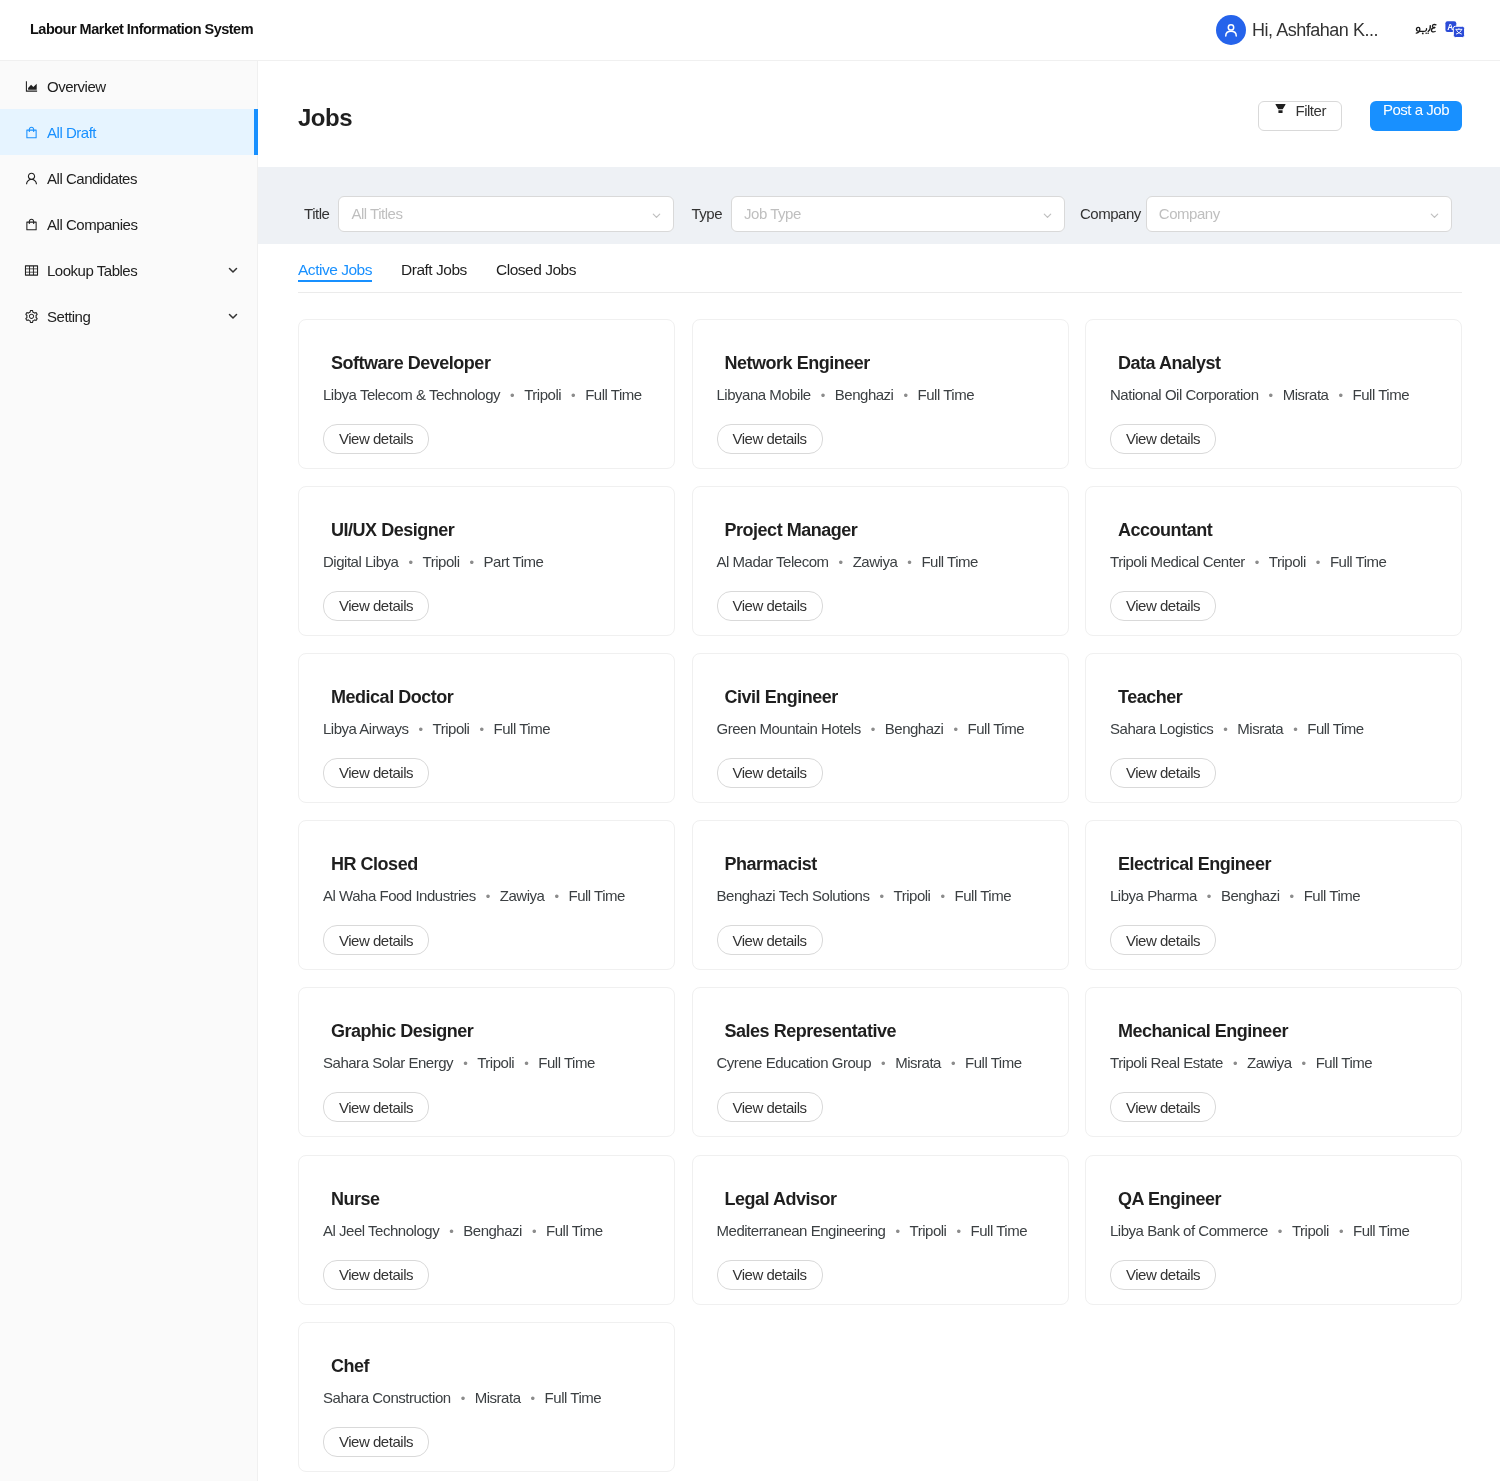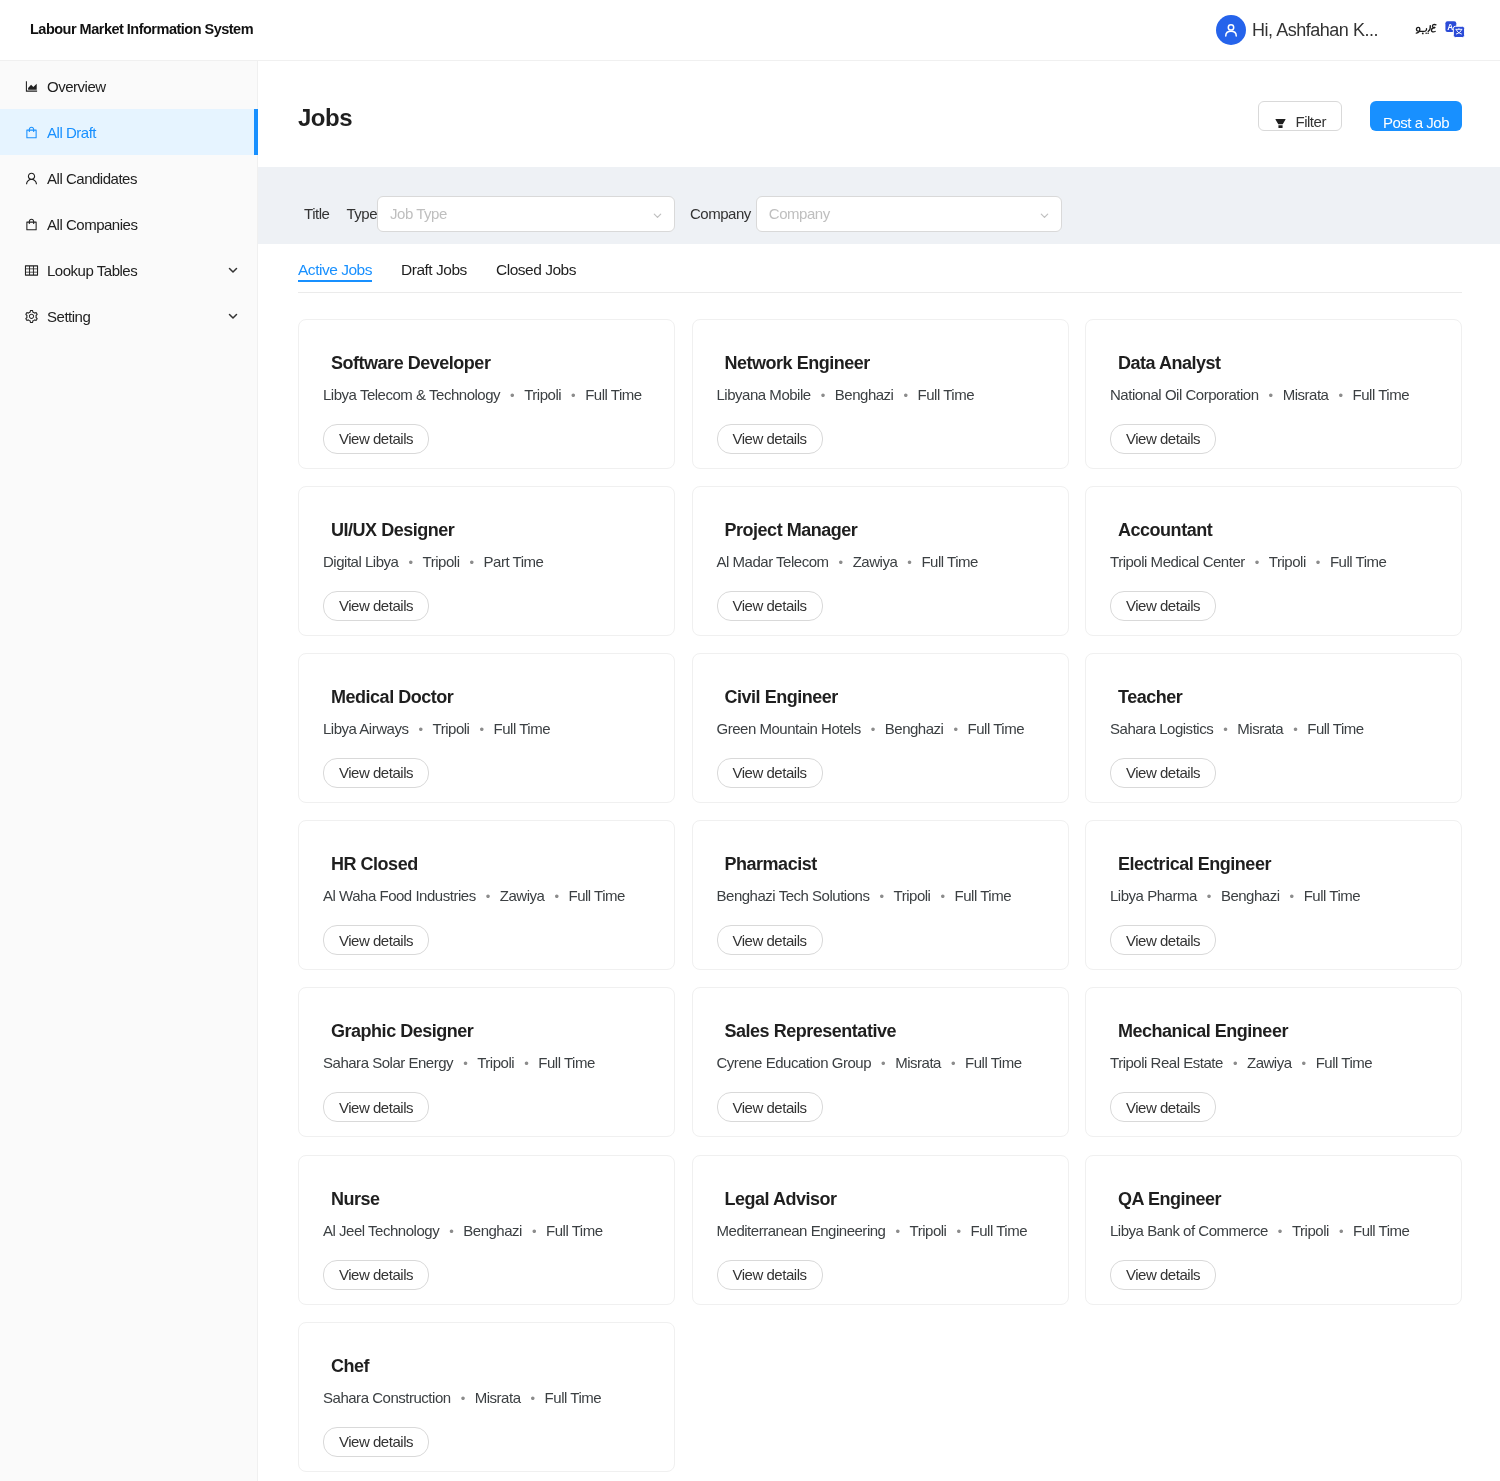--- a/index.html
+++ b/index.html
@@ -23,21 +23,21 @@
 .side-item .chev { position:absolute; right:18px; }
 .side-item.active { background:#e6f4ff; color:#1890ff; }
 .side-item.active::after { content:""; position:absolute; right:-1px; top:0; width:4px; height:46px; background:#1890ff; }
 
 
 .main { position:absolute; left:258px; top:61px; width:1242px; }
 .page-head { position:relative; height:106px; }
 .page-title { position:absolute; left:40px; top:100px; font-size:24px; font-weight:bold; color:#1f1f1f; line-height:28px; }
 
 .btns { position:absolute; right:38px; top:40px; display:flex; }
-.btn { height:30px; display:flex; align-items:flex-end; border-radius:6px; font-size:15px; }
+.btn { height:30px; display:flex; align-items:flex-start; border-radius:6px; font-size:15px; }
 .btn-filter { background:#fff; border:1px solid #d9d9d9; color:#333; padding:0 15px; }
 .btn-filter svg { margin-right:8px; }
 .btn-primary { background:#1890ff; color:#fff; border:none; padding:0 13px; margin-left:28px; }
 
 .filter-band { position:relative; width:1242px; height:77px; background:#eef1f5; display:flex; align-items:center; padding-top:16px; }
 .f-label { font-size:15px; color:#333; }
 .f-select { height:36px; background:#fff; border:1px solid #d9d9d9; border-radius:6px; display:flex; align-items:center; padding:0 12px; color:#bfbfbf; font-size:15px; position:relative; }
 .f-select .sel-chev { position:absolute; right:11px; top:13px; }
 
 .tabs { position:relative; height:50px; }
@@ -145,22 +145,27 @@
         <svg width="13" height="13" viewBox="0 0 1024 1024" fill="#1f1f1f">
             <path d="M349 838c0 17.7 14.2 32 31.8 32h262.4c17.6 0 31.8-14.3 31.8-32V642H349v196zm531.1-684H143.9c-24.5 0-39.8 26.7-27.5 48l221.3 376h348.8l221.3-376c12.1-21.3-3.2-48-27.7-48z"></path>
           </svg>
         <span>Filter</span>
       </div>
       <div class="btn btn-primary">Post a Job</div>
     </div>
   </div>
   <div class="filter-band">
     <span class="f-label" style="margin-left:46px;">Title</span>
+    <div class="f-select" style="margin-left:9px; width:336px;">All Titles
+      <svg class="sel-chev" width="11" height="11" viewBox="0 0 12 12" fill="none" stroke="#bfbfbf" stroke-width="1.3" stroke-linecap="round" stroke-linejoin="round">
+          <path d="M2.5 4.5 L6 8 L9.5 4.5"></path>
+        </svg>
+    </div>
     <span class="f-label" style="margin-left:17px;">Type</span>
-    <div class="f-select" style="width:298px;">Job Type
+    <div class="f-select" style="margin-left:9px; width:334px;">Job Type
       <svg class="sel-chev" width="11" height="11" viewBox="0 0 12 12" fill="none" stroke="#bfbfbf" stroke-width="1.3" stroke-linecap="round" stroke-linejoin="round">
           <path d="M2.5 4.5 L6 8 L9.5 4.5"></path>
         </svg>
     </div>
     <span class="f-label" style="margin-left:15px;">Company</span>
     <div class="f-select" style="margin-left:5px; width:306px;">Company
       <svg class="sel-chev" width="11" height="11" viewBox="0 0 12 12" fill="none" stroke="#bfbfbf" stroke-width="1.3" stroke-linecap="round" stroke-linejoin="round">
           <path d="M2.5 4.5 L6 8 L9.5 4.5"></path>
         </svg>
     </div>

